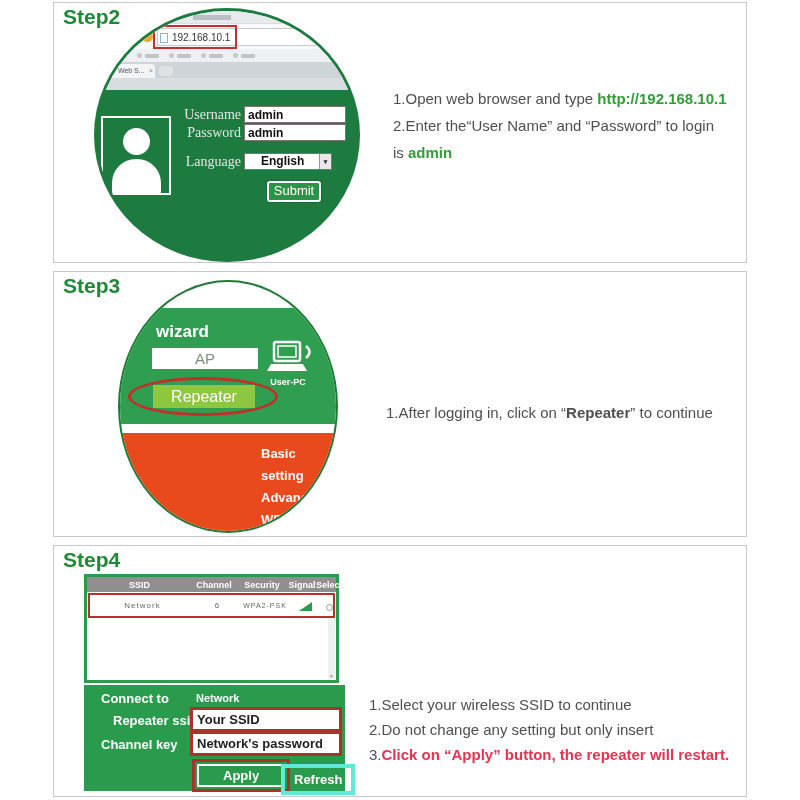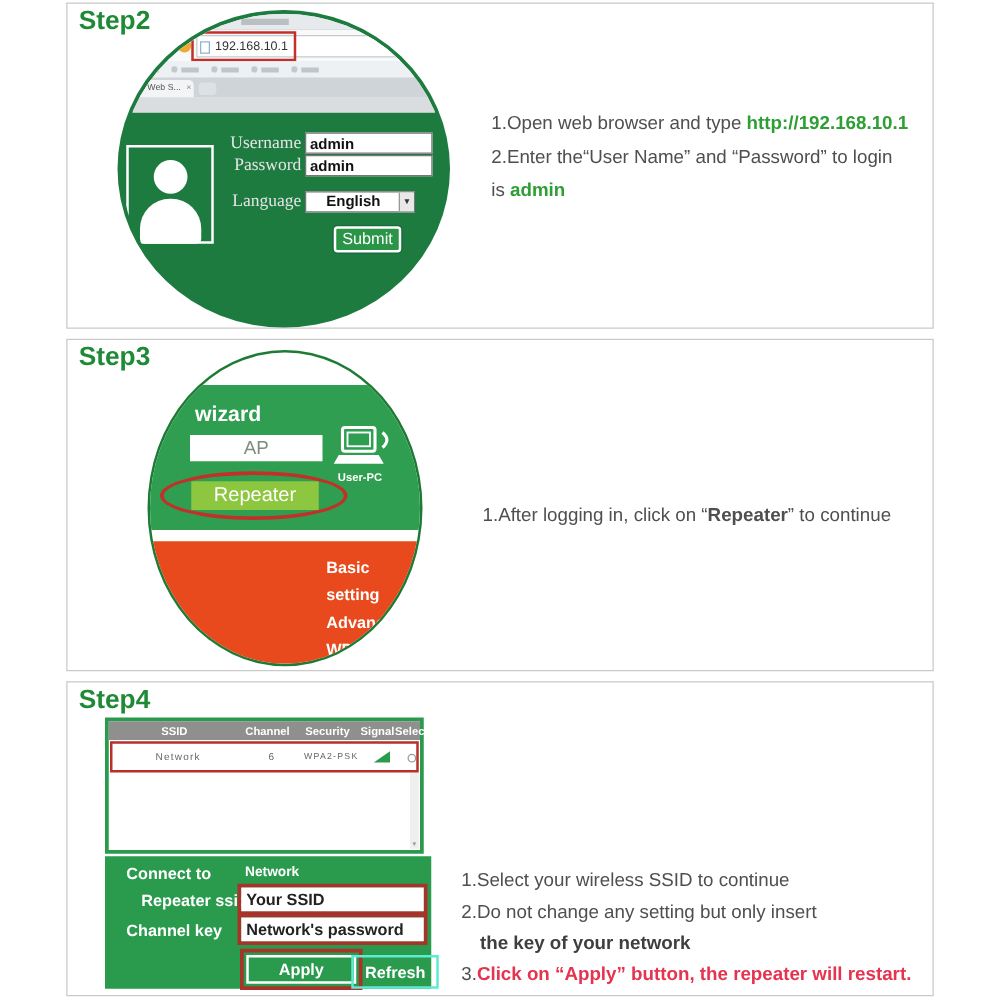--- a/index.html
+++ b/index.html
@@ -118,21 +118,21 @@
   .f4label { position:absolute; left:17px; color:#fff; font-weight:bold; font-size:13px; }
   .f4-connect { top:6px; } .f4-ssid { top:28px;padding-left:12px; } .f4-key { top:52px; }
   .f4value { position:absolute; left:112px; top:7px; color:#fff; font-size:11px; font-weight:bold; }
   .redwrap { position:absolute; left:106px; width:152px; border:3px solid #a8332b; background:#fff; }
   .w-ssid { top:22px; } .w-key { top:46px; }
   .redwrap input { width:100%; height:19px; border:none; background:#fff; font-size:13px; font-weight:bold;
                    color:#222; padding:0 4px; font-family:"Liberation Sans",sans-serif; }
   .apply-wrap { position:absolute; left:108px; top:74px; border:3px solid #a8332b; padding:2px; }
   .apply-btn { border:2px solid #fff; color:#fff; font-size:13px; font-weight:bold; padding:2px 24px;
                background:transparent; text-align:center; }
-  .refresh-btn { position:absolute; left:197px; top:79px; border:2px solid #5eead4; color:#fff; font-size:13px;
+  .refresh-btn { position:absolute; left:197px; top:79px; border:4px solid #5eead4; color:#fff; font-size:13px;
                  font-weight:bold; padding:4px 9px; background:transparent; }
 </style>
 </head>
 <body>
 
 <div class="page">
 
   <section class="box box2">
     <h2 class="step-title">Step2</h2>
 
@@ -278,18 +278,17 @@
 
       <div class="apply-wrap">
         <div class="apply-btn">Apply</div>
       </div>
       <div class="refresh-btn">Refresh</div>
     </div>
 
     <div class="instr instr4">
       <div>1.Select your wireless SSID to continue</div>
       <div>2.Do not change any setting but only insert</div>
-      <div class="indent">the key of your network</div>
       <div><span>3.</span><span class="red">Click on “Apply” button, the repeater will restart.</span></div>
     </div>
   </section>
 
 </div>
 
 </body></html>

